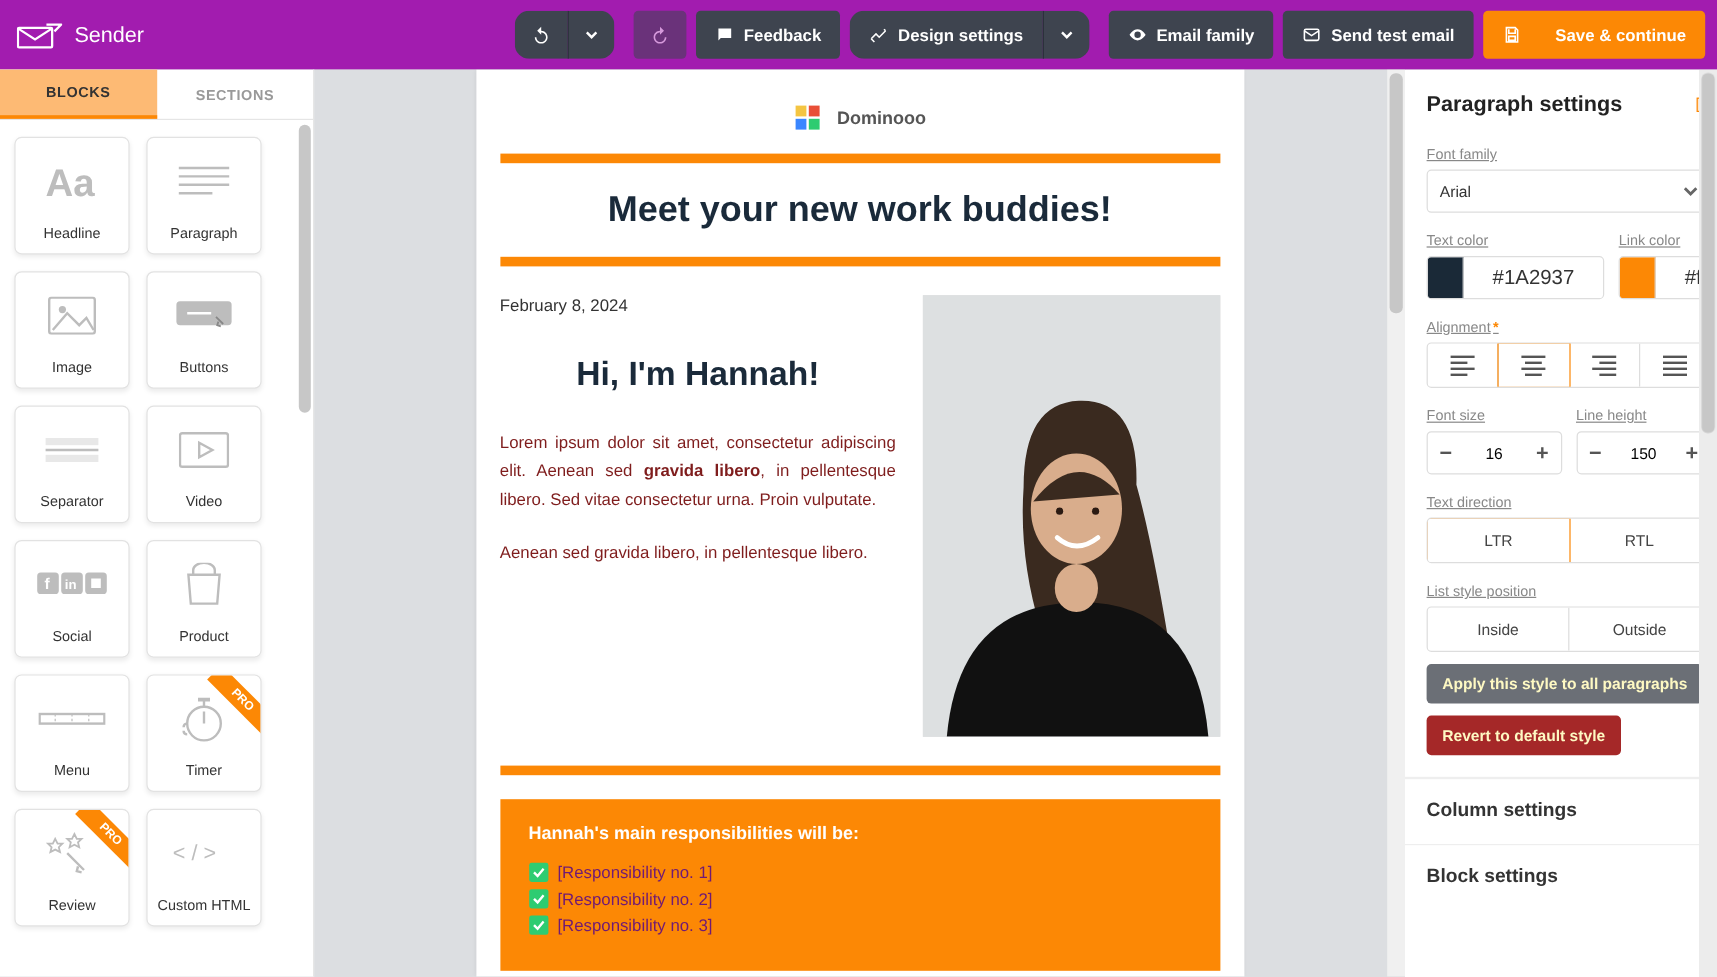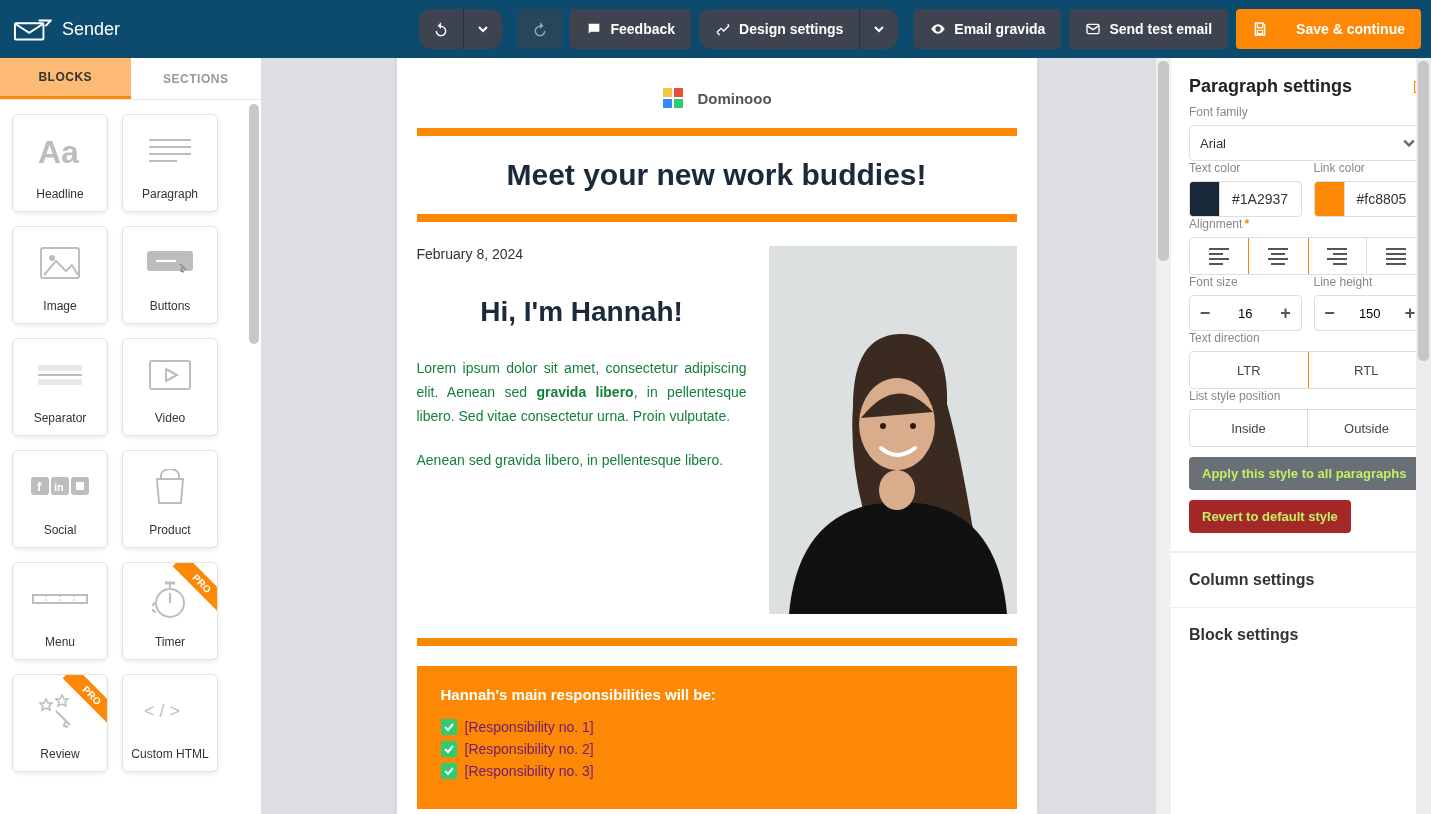--- a/index.html
+++ b/index.html
@@ -1,20 +1,20 @@
 <!DOCTYPE html>
 <html><head>
 <meta charset="utf-8">
 <style>
   * { box-sizing: border-box; margin: 0; padding: 0; font-family: Arial, sans-serif; }
   body { width: 1431px; height: 814px; overflow: hidden; background: #dcdee1; }
 
   
   .topbar {
-    height: 58px; background: #0c4a6e; display: flex; align-items: center;
+    height: 58px; background: #a21caf; display: flex; align-items: center;
     padding: 0 10px 0 10px; gap: 0;
   }
   .logo-area { display: flex; align-items: center; gap: 10px; color: #fff; padding-left:4px; }
   .logo-mark { width: 38px; height: 24px; }
   .logo-text { font-size: 18px; font-weight: 400; color:#fff; }
   .topbar-spacer { flex: 1; }
   .btn-group { display: flex; gap: 0; margin-right: 8px; border-radius:12px; overflow:hidden; }
   .btn {
     background: #3e444f; color: #fff; border: none; height: 40px; padding: 0 16px;
     display: flex; align-items: center; gap: 8px; font-size: 14px; font-weight:600; cursor: pointer;
@@ -68,65 +68,65 @@
     display:flex; align-items:center; justify-content:center; gap:12px; padding:28px 0 18px;
   }
   .email-brand-logo { width:24px; height:24px; }
   .email-brand-name { color:#555; font-weight:600; font-size:15px; }
   .orange-bar { height:8px; background:#fc8805; margin: 0 20px; }
   .email-title { text-align:center; font-size:30px; font-weight:800; color:#1a2a3a; padding:22px 10px; }
   .content-row { display:flex; gap:22px; padding: 24px 20px 10px; }
   .content-left { flex:1; }
   .date { font-size:14px; color:#333; margin-bottom:34px; }
   .greet { font-size:28px; font-weight:800; color:#1a2a3a; text-align:center; margin-bottom:28px;}
-  .para { font-size:14px; color:#15803d; line-height:1.72; text-align:justify; margin-bottom:20px;}
+  .para { font-size:14px; color:#7f1d1d; line-height:1.72; text-align:justify; margin-bottom:20px;}
   .photo { width:248px; height:368px; background:#d9dbdc; position:relative; overflow:hidden; }
   .person-svg { position:absolute; bottom:0; left:50%; transform:translateX(-50%); }
   .resp-block { background:#fc8805; margin: 20px 20px 0; padding: 20px 24px 24px; color:#fff;}
   .resp-title { font-weight:700; font-size:15px; margin-bottom:16px; color:#fff;}
   .resp-item { display:flex; align-items:flex-end; gap:8px; font-size:14px; margin-bottom:6px; color:#701a75;}
   .check { width:16px; height:16px; background:#2ecc71; display:inline-flex; align-items:center; justify-content:center; border-radius:2px;}
   .check svg { width:10px; height:10px; }
   .orange-bar.top2 { margin-top: 14px; }
 
   
   .right-wrap { width: 260px; background:#f0f1f3; position:relative; }
   .right-scrollbar { position:absolute; top:0; right:0; width:15px; height:100%; background:#ececec;}
   .right-scrollbar .thumb { position:absolute; top:3px; left:2px; width:11px; height:300px; background:#c7c7c7; border-radius:5px;}
   .right-panel { width: 273px; height:100%; overflow:auto; background:#fff; }
   .panel-section { border-bottom:1px solid #eee; }
   .panel-header {
     display:flex; align-items:center; justify-content:space-between; padding: 18px 18px 8px; font-size:18px; font-weight:600; color:#222;
   }
   .panel-indicator { width:12px; height:12px; background:#ffe6cc; border:1px solid #fc8805;}
   .panel-body { padding: 0 18px 18px; }
-  .field-label { font-size:12px; color:#888; margin: 0 0 6px; display:block; }
+  .field-label { font-size:12px; color:#888; margin: 16px 0 6px; display:block;text-decoration:underline; }
   .field-label .ast { color:#fc8805; font-weight:700; margin-left:2px; }
   .select {
     width:100%; height:36px; border:1px solid #ddd; border-radius:4px; padding:0 10px;
     display:flex; align-items:center; justify-content:space-between; font-size:13px; color:#333;
   }
   .color-row { display:flex; gap:12px; }
   .color-field { flex:1; }
   .color-input {
     display:flex; align-items:center; border:1px solid #ddd; border-radius:4px; height:36px; overflow:hidden;
   }
   .swatch { width:30px; height:100%; border-right:1px solid #ddd; }
-  .color-val { flex:1; padding:0 12px; font-size:14px; color:#333; overflow:hidden; white-space:nowrap; text-overflow:ellipsis;}
+  .color-val { flex:1; padding:0 24px; font-size:17px; color:#333; overflow:hidden; white-space:nowrap; text-overflow:ellipsis;}
   .btn-row { display:flex; border:1px solid #ddd; border-radius:4px; overflow:hidden; height:38px; }
   .seg { flex:1; display:flex; align-items:center; justify-content:center; cursor:pointer; border-right:1px solid #ddd; font-size:13px; color:#444;}
   .seg:last-child { border-right:none; }
   .seg.active { border:1px solid #fc8805; margin:-1px; z-index:1; }
   .num-row { display:flex; gap:12px; }
   .num-field { flex:1; }
   .stepper { display:flex; align-items:center; border:1px solid #ddd; border-radius:4px; height:36px; }
   .stepper .st-btn { width:30px; height:100%; display:flex; align-items:center; justify-content:center; cursor:pointer; color:#555; font-size:18px; font-weight:600;}
   .stepper .st-val { flex:1; text-align:center; font-size:13px; }
   .action-btn {
-    display:inline-block; padding: 9px 13px; border-radius:4px; font-size:13px; font-weight:600; color:#bef264; cursor:pointer; margin-top:10px;
+    display:inline-block; padding: 9px 13px; border-radius:4px; font-size:13px; font-weight:600; color:#fef9c3; cursor:pointer; margin-top:10px;
   }
   .action-grey { background:#6b6f76; }
   .action-red { background:#a52828; }
   .collapsible { padding: 18px 18px; font-size:16px; font-weight:600; color:#333; border-top:1px solid #eee;}
 
   
   .align-lines { display:flex; flex-direction:column; gap:3px; width:20px; }
   .align-lines span { display:block; height:2px; background:#555; }
 </style>
 </head>
@@ -176,21 +176,21 @@
       <button class="btn small" style="border-left:1px solid #2b313b;">
         <svg width="10" height="10" viewBox="0 0 10 10">
             <path d="M1 3l4 4 4-4" stroke="#fff" stroke-width="2" fill="none"></path>
           </svg>
       </button>
     </div>
     <button class="btn">
       <svg class="icon" viewBox="0 0 24 24">
           <path d="M12 5C6 5 2 12 2 12s4 7 10 7 10-7 10-7-4-7-10-7zm0 11a4 4 0 110-8 4 4 0 010 8z" fill="#fff"></path>
         </svg>
-      <span>Email gravida</span>
+      <span>Email family</span>
     </button>
     <button class="btn">
       <svg class="icon" viewBox="0 0 24 24">
           <rect x="3" y="5" width="18" height="14" rx="2" fill="none" stroke="#fff" stroke-width="2"></rect>
           <path d="M3 7l9 6 9-6" stroke="#fff" stroke-width="2" fill="none"></path>
         </svg>
       <span>Send test email</span>
     </button>
     <button class="btn btn-primary">
       <svg class="icon" viewBox="0 0 24 24">

